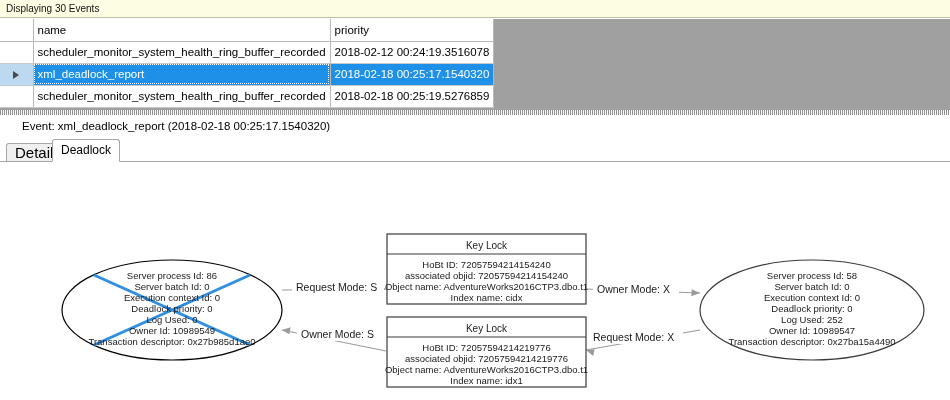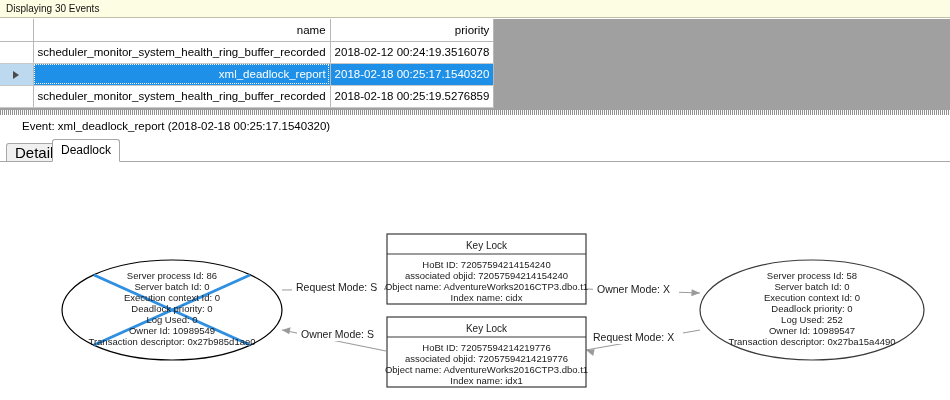--- a/index.html
+++ b/index.html
@@ -44,21 +44,21 @@
     background: #ffffff;
     table-layout: fixed;
   }
   .grid-table th, .grid-table td {
     border-right: 1px solid #b8b8b8;
     border-bottom: 1px solid #c8c8c8;
     height: 22px;
     padding: 0 4px;
     font-weight: normal;
     font-size: 11.5px;
-    text-align: right;
+    text-align: left;
     white-space: nowrap;
     overflow: hidden;
     box-sizing: border-box;
     background: #ffffff;
   }
   .grid-table th { background:#ffffff; border-bottom:1px solid #b8b8b8; }
   .col-sel   { width: 33px; }
   .col-name  { width: 276px; }
   .col-time  { width: 159px; }
   tr.row-selected td {

